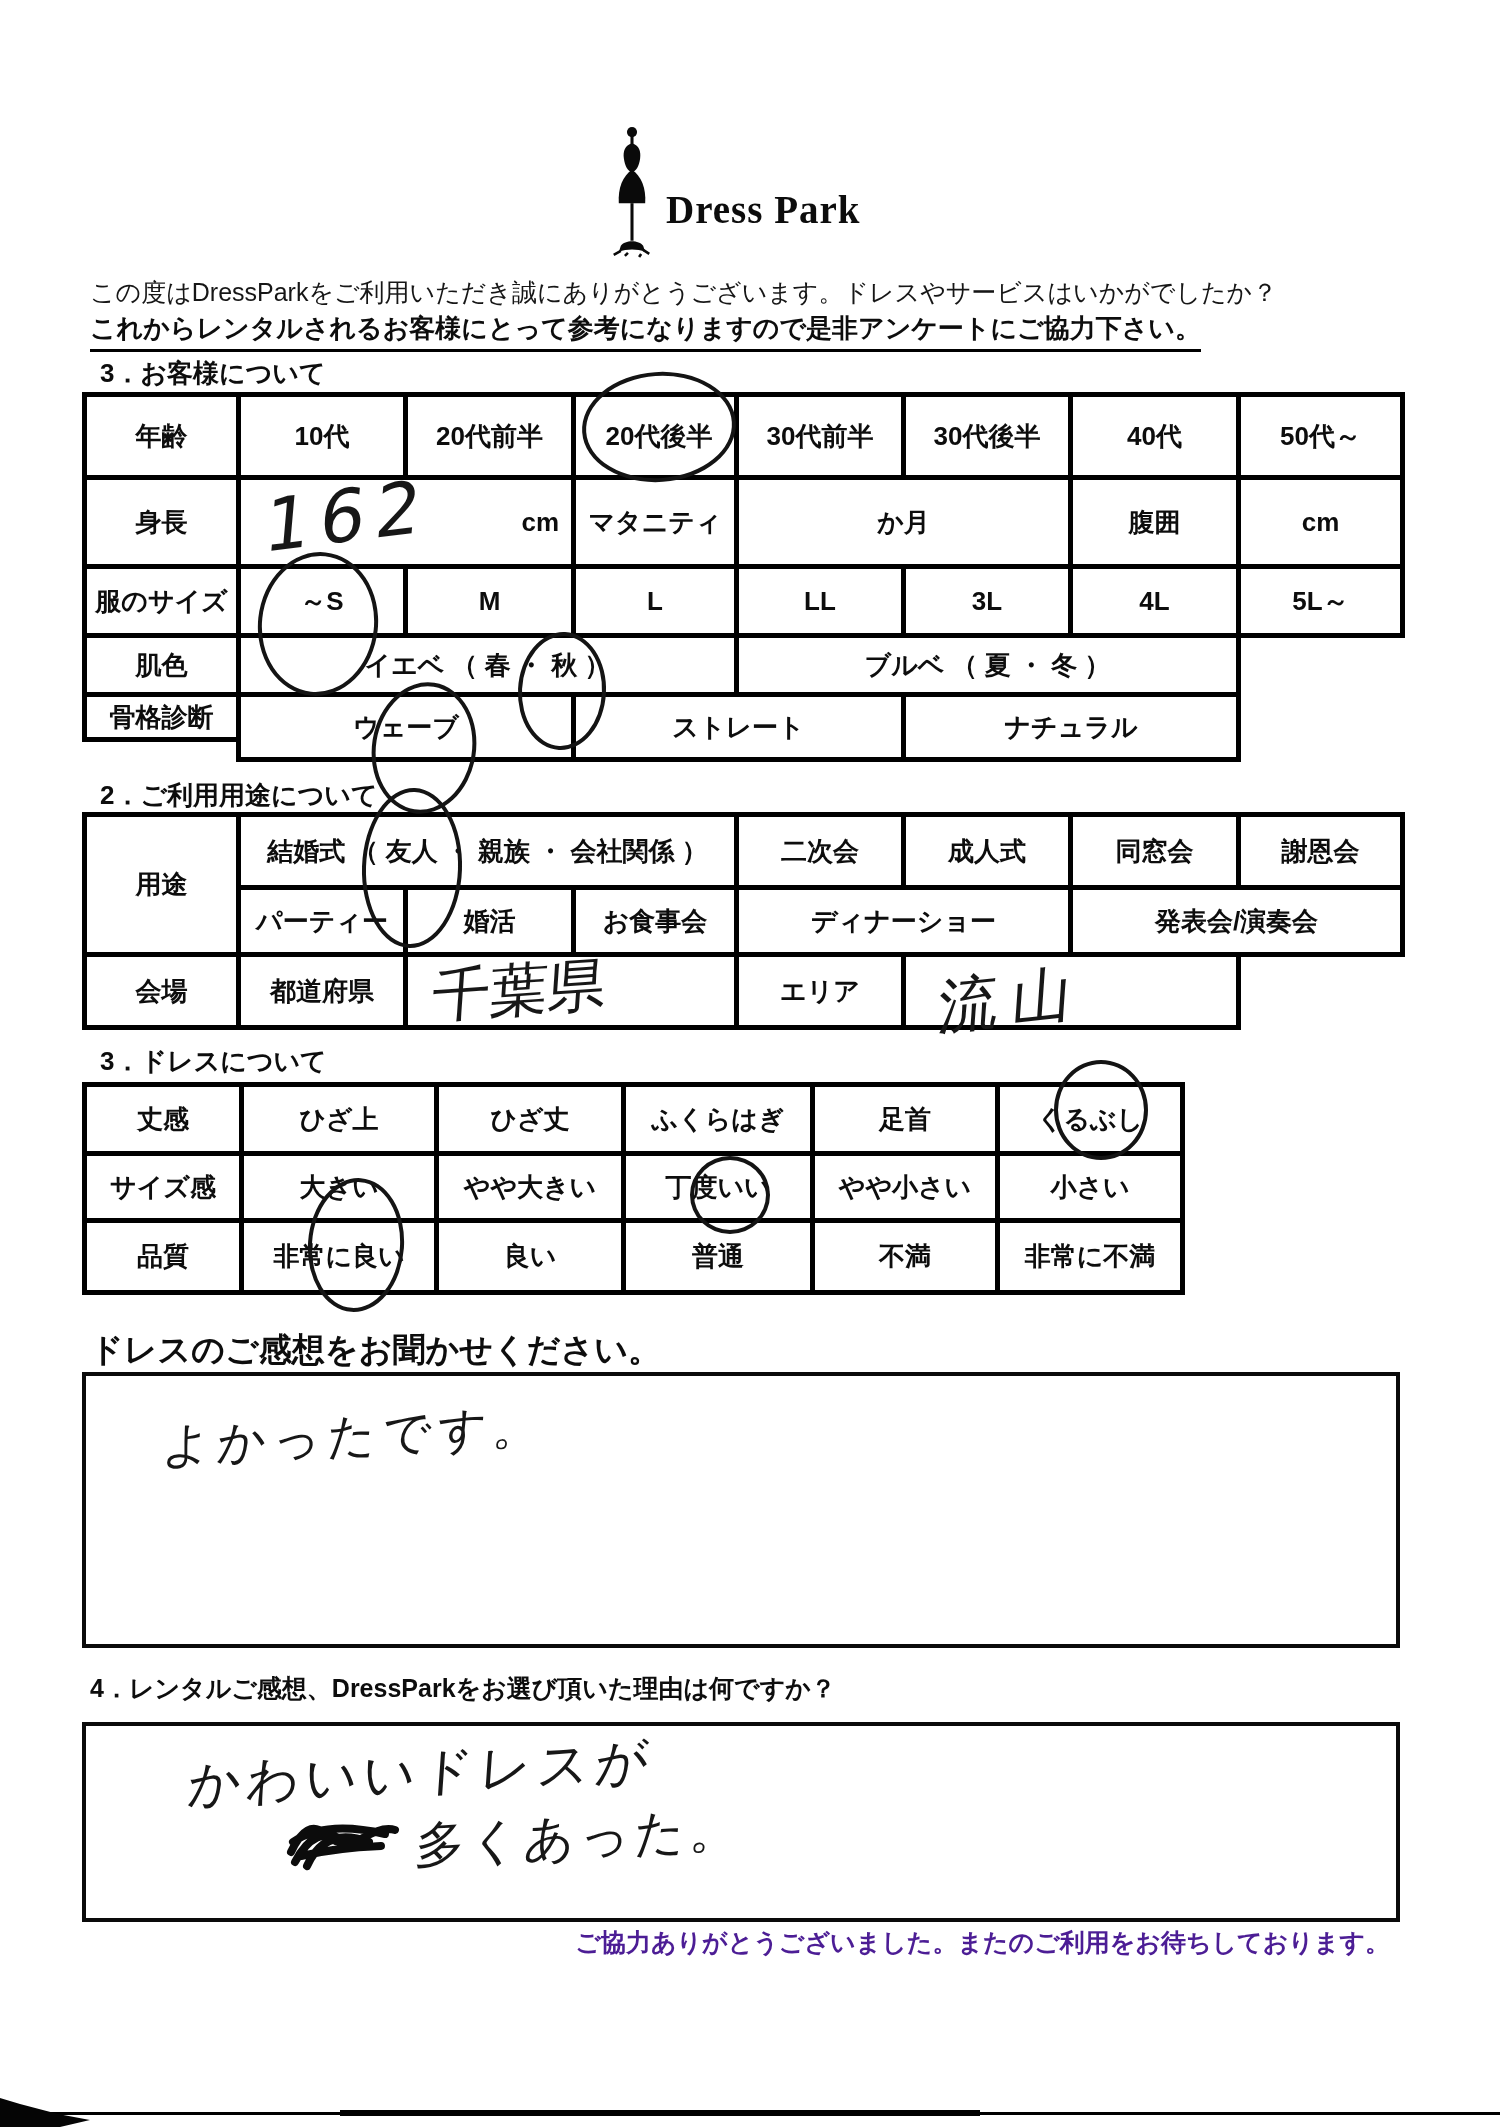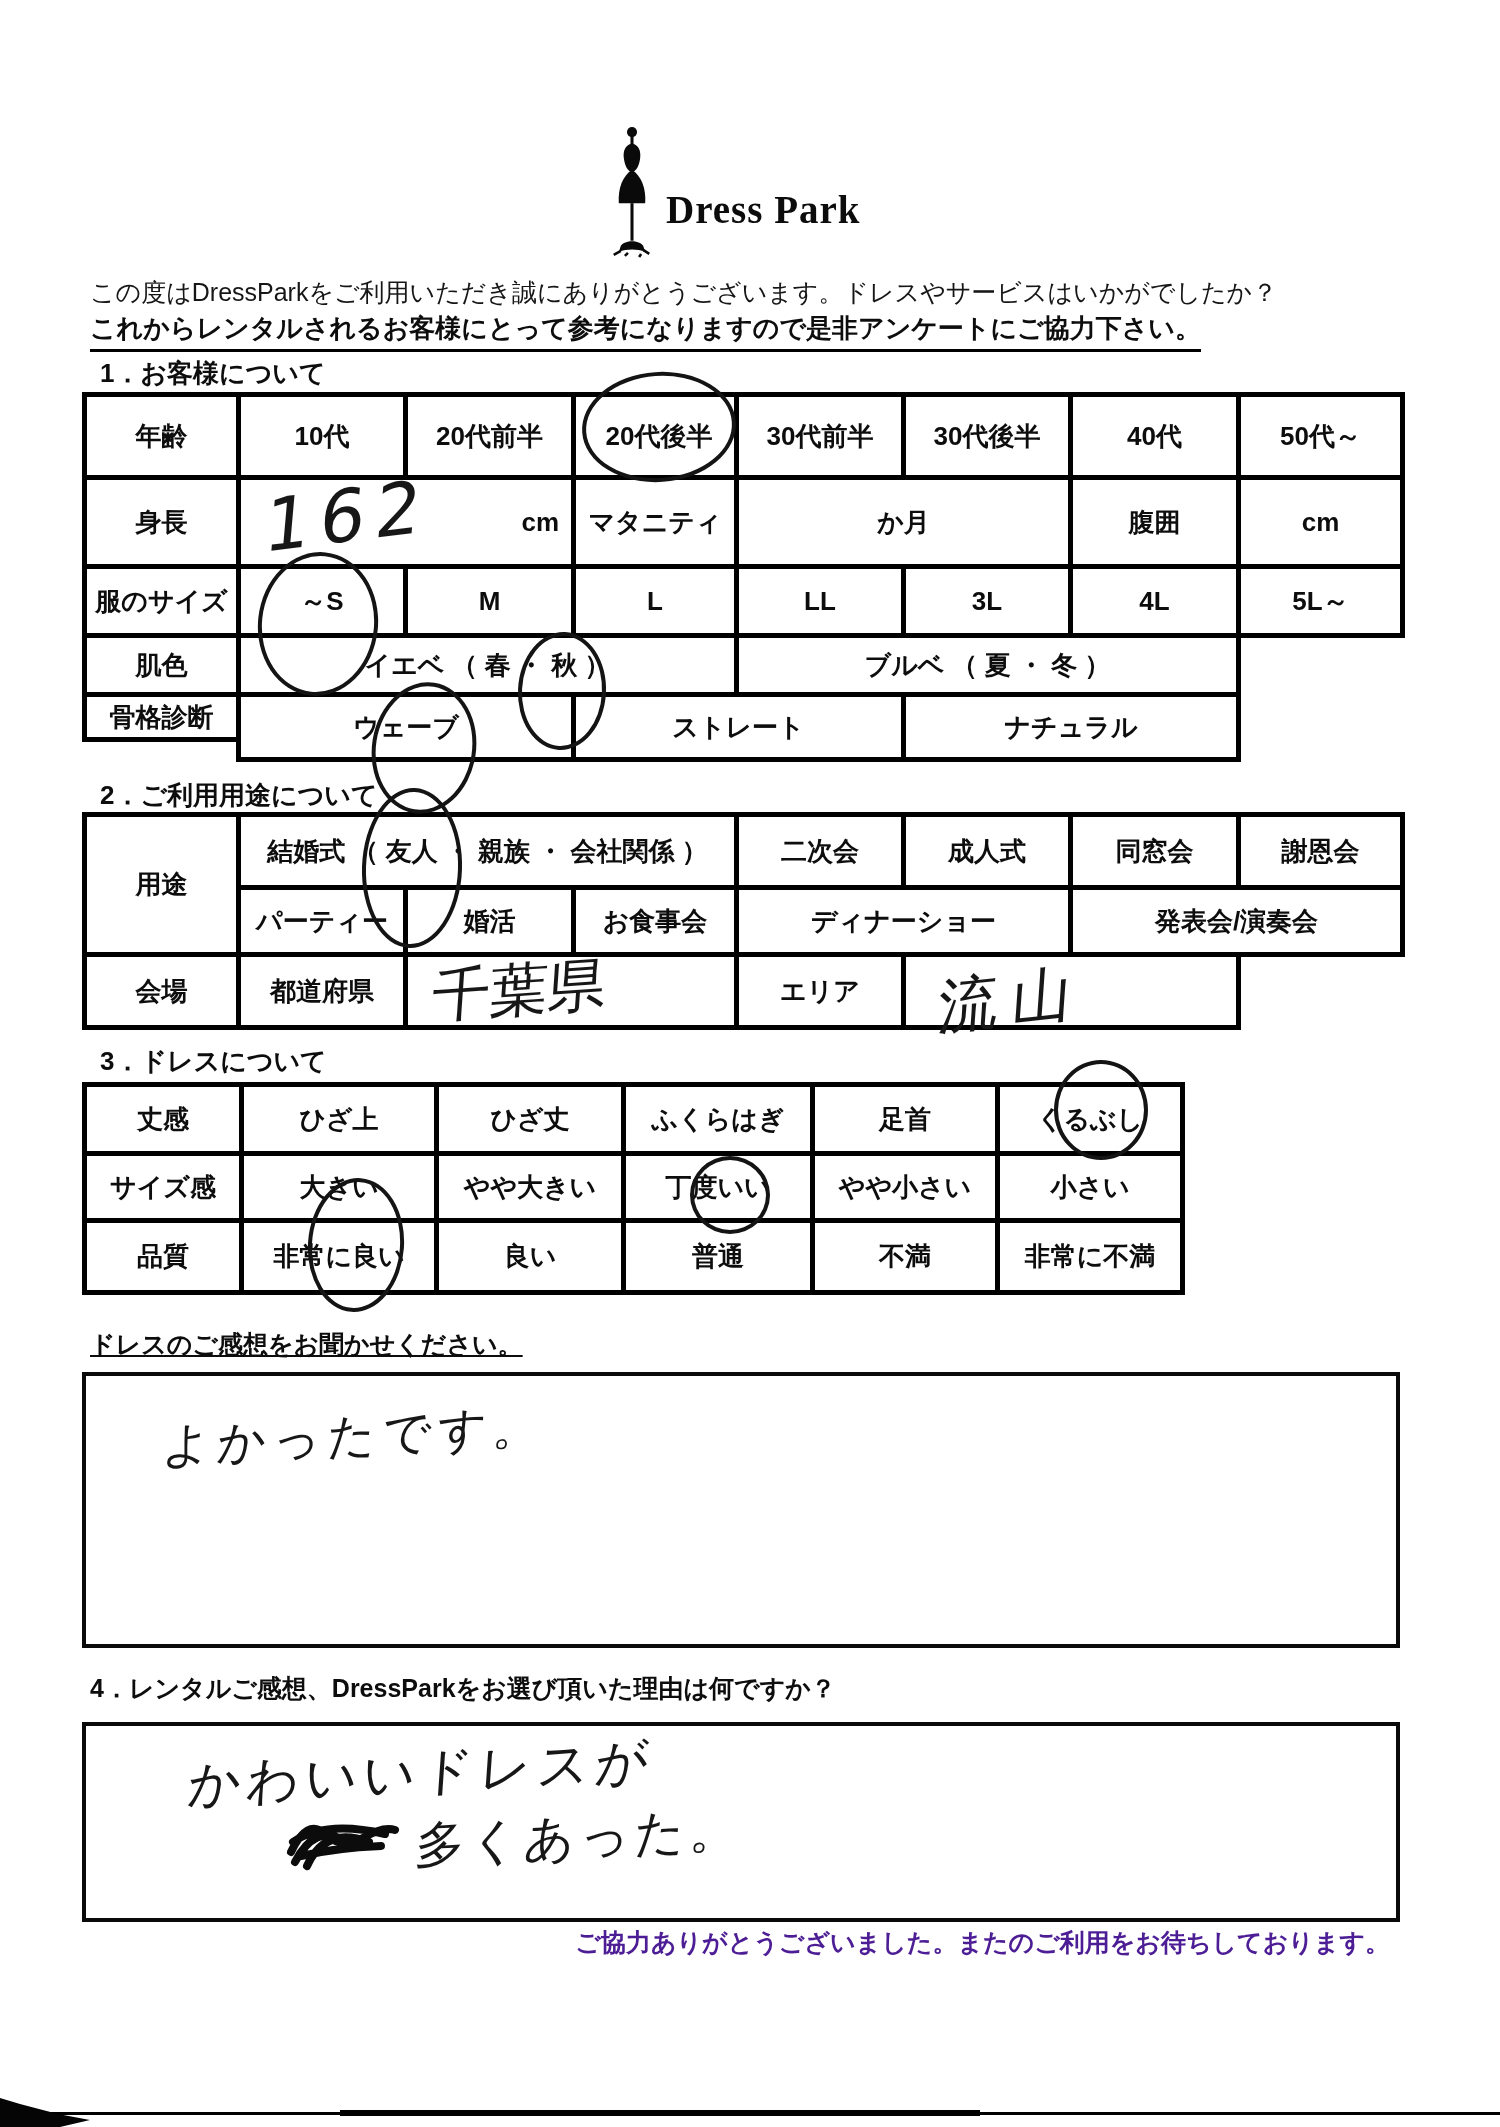--- a/index.html
+++ b/index.html
@@ -44,21 +44,21 @@
       <path d="M10 119 C14 113 28 113 32 119 L34 125 C26 122 16 122 8 125 Z"></path>
       <path d="M3 128 l7 -4 M38 127 l-6 -4 M14 129 l3 -3 M28 130 l2 -3" stroke="#0a0a0a" stroke-width="2.5"></path>
     </svg>
   </span>
   <span class="logo-text">Dress Park</span>
 </div>
 
 <div class="intro1">この度はDressParkをご利用いただき誠にありがとうございます。ドレスやサービスはいかがでしたか？</div>
 <div class="intro2">これからレンタルされるお客様にとって参考になりますので是非アンケートにご協力下さい。</div>
 
-<div class="heading" style="left:100px;top:356px;">1．お客様について</div>
+<div class="heading" style="left:100px;top:356px;">3．お客様について</div>
 
 <div class="tbl" style="left:82px;top:392px;">
   <div class="trow">
     <div class="c" style="width:159px;height:88px;">年齢</div>
     <div class="c" style="width:172px;height:88px;">10代</div>
     <div class="c" style="width:173px;height:88px;">20代前半</div>
     <div class="c" style="width:168px;height:88px;padding-left:8px;">20代後半</div>
     <div class="c" style="width:172px;height:88px;">30代前半</div>
     <div class="c" style="width:172px;height:88px;">30代後半</div>
     <div class="c" style="width:173px;height:88px;">40代</div>
@@ -148,21 +148,21 @@
   <div class="trow">
     <div class="c" style="width:162px;height:77px;">品質</div>
     <div class="c" style="width:200px;height:77px;">非常に良い</div>
     <div class="c" style="width:192px;height:77px;">良い</div>
     <div class="c" style="width:194px;height:77px;">普通</div>
     <div class="c" style="width:190px;height:77px;">不満</div>
     <div class="c" style="width:190px;height:77px;">非常に不満</div>
   </div>
 </div>
 
-<div class="heading" style="left:90px;top:1328px;font-size:25px;text-decoration:underline;">ドレスのご感想をお聞かせください。</div>
+<div class="heading" style="left:90px;top:1328px;font-size:33px;">ドレスのご感想をお聞かせください。</div>
 <div class="bigbox" style="left:82px;top:1372px;width:1318px;height:276px;"></div>
 
 <div class="heading" style="left:90px;top:1672px;font-size:25px;">4．レンタルご感想、DressParkをお選び頂いた理由は何ですか？</div>
 <div class="bigbox" style="left:82px;top:1722px;width:1318px;height:200px;"></div>
 
 <div class="footer">ご協力ありがとうございました。またのご利用をお待ちしております。</div>
 
 <div class="hw" style="left:264px;top:474px;font-size:72px;letter-spacing:10px;transform:rotate(-7deg) skewX(-12deg);">162</div>
 <div class="hw" style="left:432px;top:952px;font-size:58px;transform:rotate(-4deg) skewX(-8deg);">千葉県</div>
 <div class="hw" style="left:938px;top:960px;font-size:60px;transform:rotate(-6deg) skewX(-10deg);letter-spacing:14px;">流山</div>

